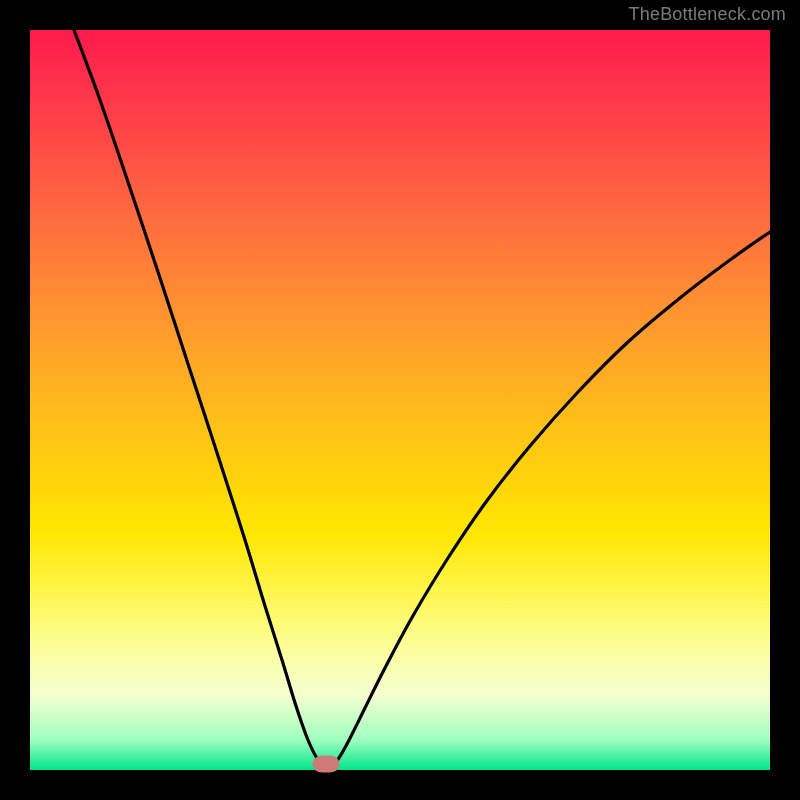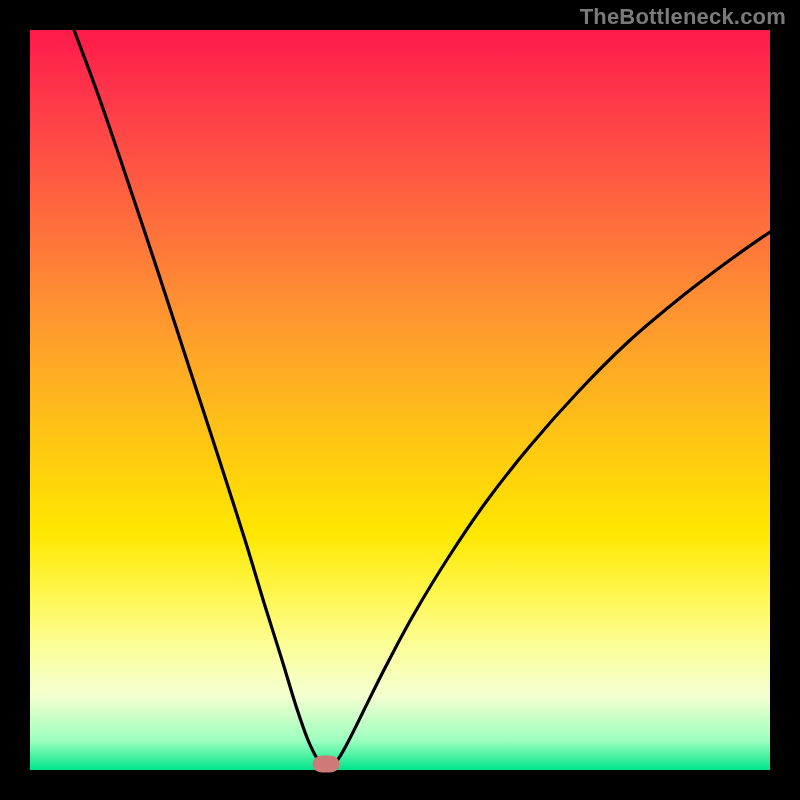--- a/index.html
+++ b/index.html
@@ -15,22 +15,22 @@
     position: relative;
     width: 800px;
     height: 800px;
     background: #000;
   }
   .watermark {
     position: absolute;
     top: 4px;
     right: 14px;
     color: #7a7a7a;
-    font-size: 22px;
-    font-weight: 700;
+    font-size: 18px;
+    font-weight: 400;
     letter-spacing: 0.2px;
     user-select: none;
     text-align: center;
   }
   
   .plot {
     position: absolute;
     left: 30px;
     top: 30px;
     width: 740px;

